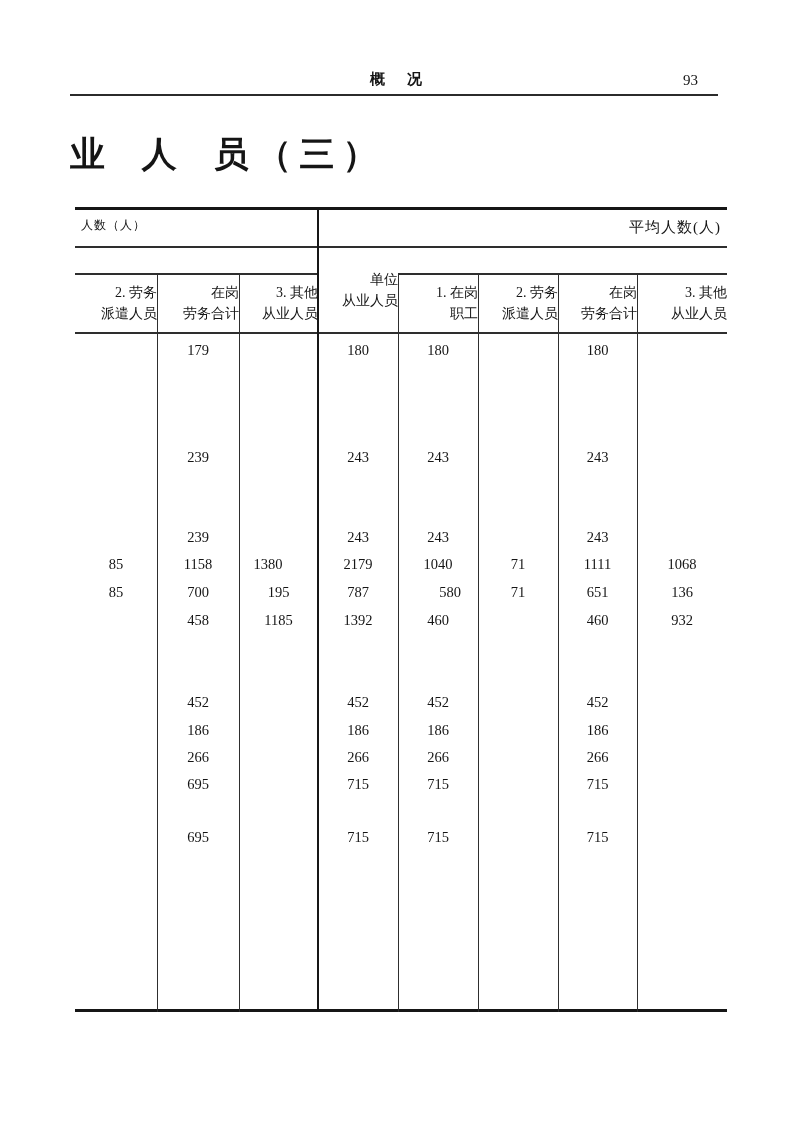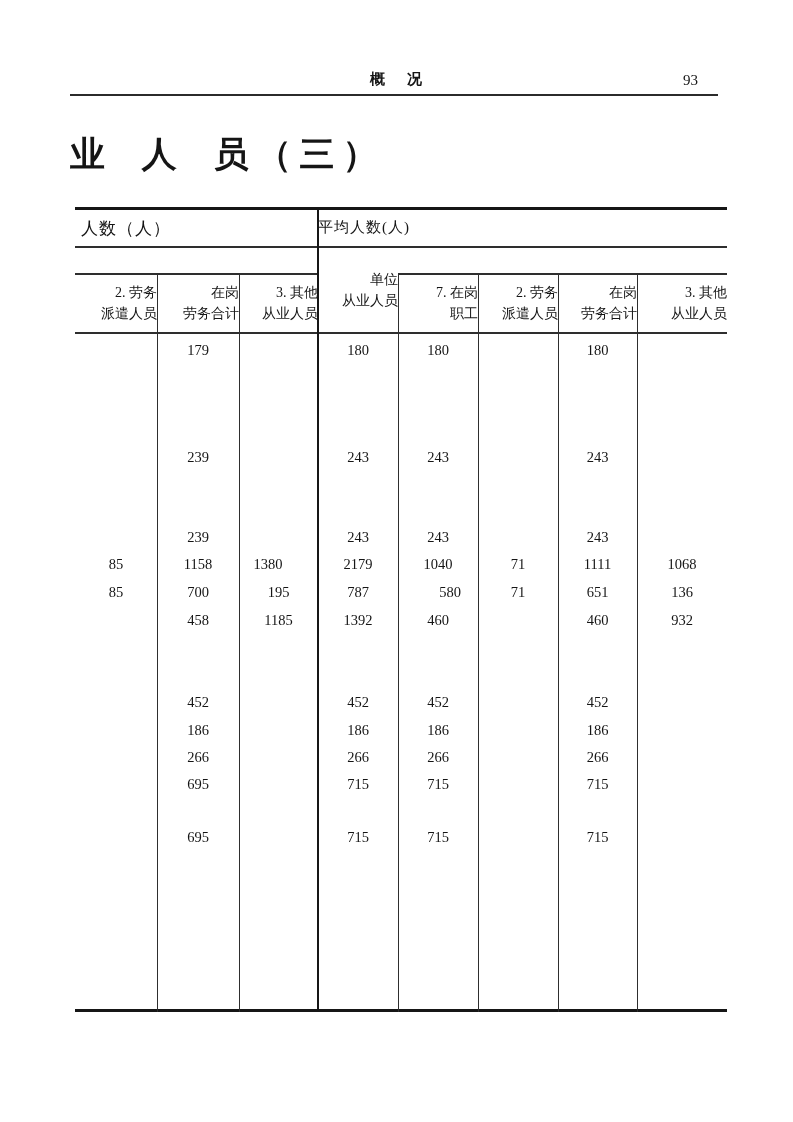--- a/index.html
+++ b/index.html
@@ -57,27 +57,27 @@
   }
   .hline, .vline { position: absolute; background: #2e2e2e; }
   .hline { left: 0; height: 1.8px; }
   .hline.thick { height: 3px; background: #161616; }
   .vline { width: 1.5px; top: 66px; height: 739px; }
   .vline.center { left: 241.5px; width: 2.5px; top: 0; height: 805px; background: #161616; }
 
   .group-header-left {
     position: absolute;
     left: 6px; top: 10px;
-    font-size: 17px;
+    font-size: 12px;
     letter-spacing: 1px;
   }
   .group-header-right {
     position: absolute;
-    left: 243px; top: 11px; width: 409px;
-    text-align: left;
+    left: 237px; top: 11px; width: 409px;
+    text-align: right;
     font-size: 15px;
     letter-spacing: 1px;
   }
 
   .subcell {
     position: absolute;
     top: 68px; height: 56px;
     display: flex;
     flex-direction: column;
     justify-content: center;
@@ -140,21 +140,21 @@
         </div>
         <div class="subcell" style="left: 164px; width: 79px;">
           <div>3. 其他</div>
           <div>从业人员</div>
         </div>
         <div class="subcell unit-cell" style="left: 243px; width: 80px;">
           <div>单位</div>
           <div>从业人员</div>
         </div>
         <div class="subcell" style="left: 323px; width: 80px;">
-          <div>7. 在岗</div>
+          <div>1. 在岗</div>
           <div>职工</div>
         </div>
         <div class="subcell" style="left: 403px; width: 80px;">
           <div>2. 劳务</div>
           <div>派遣人员</div>
         </div>
         <div class="subcell" style="left: 483px; width: 79px;">
           <div>在岗</div>
           <div>劳务合计</div>
         </div>

